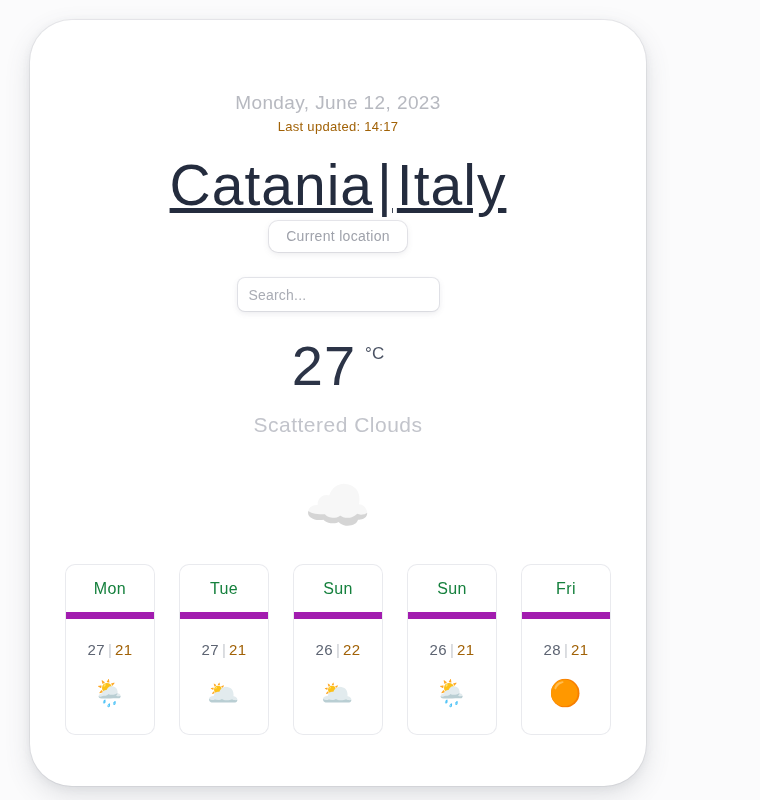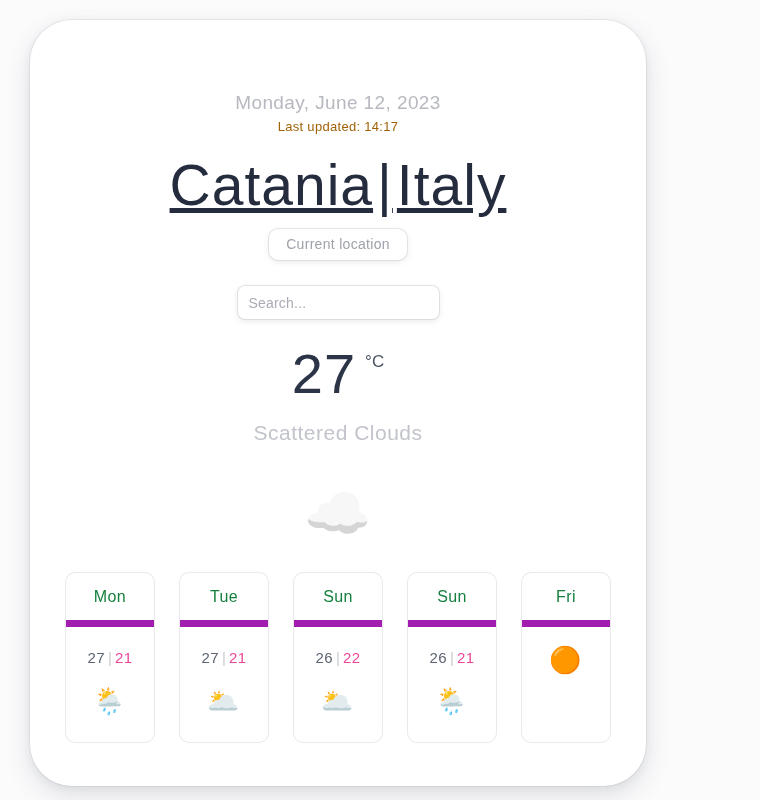--- a/index.html
+++ b/index.html
@@ -70,21 +70,21 @@
   }
 
   .city-sep {
     color: #242c3e;
     font-weight: 200;
     padding: 0 4px;
   }
 
   
   .location-badge-wrap {
-    margin-top: 12px;
+    margin-top: 4px;
   }
 
   .location-badge {
     display: inline-block;
     padding: 7px 17px 8px 17px;
     font-size: 14px;
     font-weight: 300;
     letter-spacing: 0.3px;
     color: #9fa2ab;
     background: #ffffff;
@@ -225,21 +225,21 @@
     padding-top: 21px;
     font-size: 15px;
     font-weight: 300;
     letter-spacing: 0.3px;
     line-height: 20px;
     white-space: nowrap;
   }
 
   .temp-high { color: #5d6472; }
   .temp-divider { color: #c9cbd1; padding: 0 3px; }
-  .temp-low { color: #ec4899; }
+  .temp-low { color: #a16207; }
 
   .forecast-icon {
     padding-top: 20px;
     padding-bottom: 28px;
     font-size: 26px;
     line-height: 1;
   }
 </style>
 </head>
 <body>
@@ -307,18 +307,21 @@
       <div class="forecast-card">
         <div class="forecast-day">Sun</div>
         <div class="forecast-temps">
           <span class="temp-high">26</span><span class="temp-divider">|</span><span class="temp-low">21</span>
         </div>
         <div class="forecast-icon">🌦️</div>
       </div>
 
       <div class="forecast-card">
         <div class="forecast-day">Fri</div>
+        <div class="forecast-temps">
+          <span class="temp-high">28</span><span class="temp-divider">|</span><span class="temp-low">21</span>
+        </div>
         <div class="forecast-icon">🟠</div>
       </div>
 
     </div>
   </div>
 </div>
 
 </body></html>

